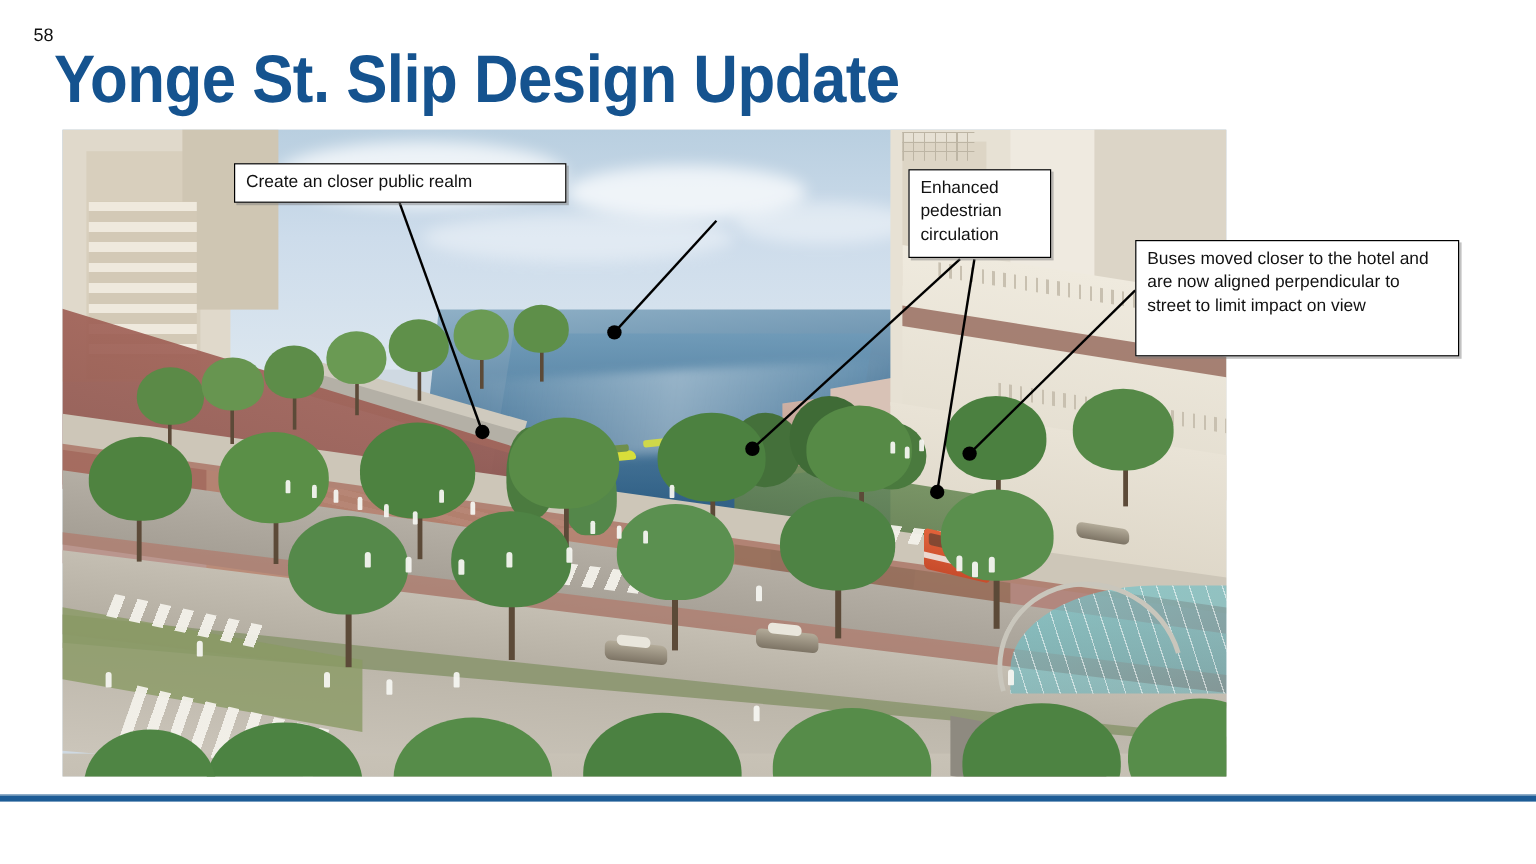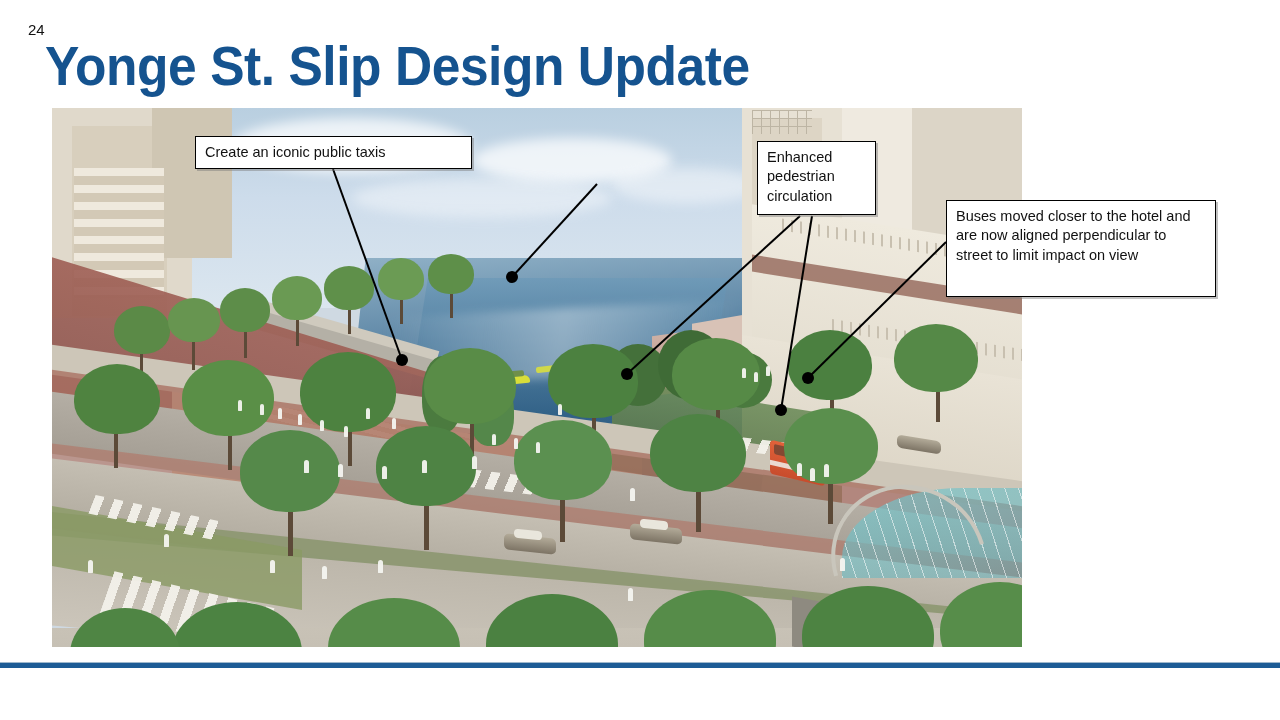--- a/index.html
+++ b/index.html
@@ -181,21 +181,21 @@
   
   .footer-rule{position:absolute;left:0;top:662px;width:1280px;height:6px;
     background:#1d5c96;border-top:1px solid #9fb8cd;border-bottom:1px solid #9fb8cd;}
   .footer{position:absolute;left:0;top:668px;width:1280px;height:52px;background:#fff;}
 </style>
 </head>
 <body>
 
 <div class="slide">
 
-  <div class="page-num">24</div>
+  <div class="page-num">58</div>
   <div class="slide-title">Yonge St. Slip Design Update</div>
 
   <div class="render">
     <div class="sky"></div>
     <div class="cloud" style="left:180px;top:10px;width:240px;height:55px;"></div>
     <div class="cloud" style="left:420px;top:30px;width:200px;height:45px;"></div>
     <div class="cloud" style="left:300px;top:70px;width:260px;height:40px;opacity:.55;"></div>
     <div class="cloud" style="left:560px;top:60px;width:150px;height:35px;opacity:.6;"></div>
 
     <div class="water"></div>
@@ -369,21 +369,21 @@
     <line x1="800" y1="216" x2="627" y2="374" stroke="#000" stroke-width="2"></line>
     <circle cx="627" cy="374" r="6" fill="#000"></circle>
     <line x1="812" y1="216" x2="781" y2="410" stroke="#000" stroke-width="2"></line>
     <circle cx="781" cy="410" r="6" fill="#000"></circle>
 
     <line x1="946" y1="242" x2="808" y2="378" stroke="#000" stroke-width="2"></line>
     <circle cx="808" cy="378" r="6" fill="#000"></circle>
   </svg>
 
   <div class="callout" style="left:195px;top:136px;width:277px;height:33px;display:flex;align-items:center;">
-    <span>Create an iconic public taxis</span>
+    <span>Create an closer public realm</span>
   </div>
 
 
   <div class="callout" style="left:757px;top:141px;width:119px;height:74px;">
     <span>Enhanced pedestrian circulation</span>
   </div>
 
   <div class="callout" style="left:946px;top:200px;width:270px;height:97px;">
     <span>Buses moved closer to the hotel and are now aligned perpendicular to street to limit impact on view</span>
   </div>

